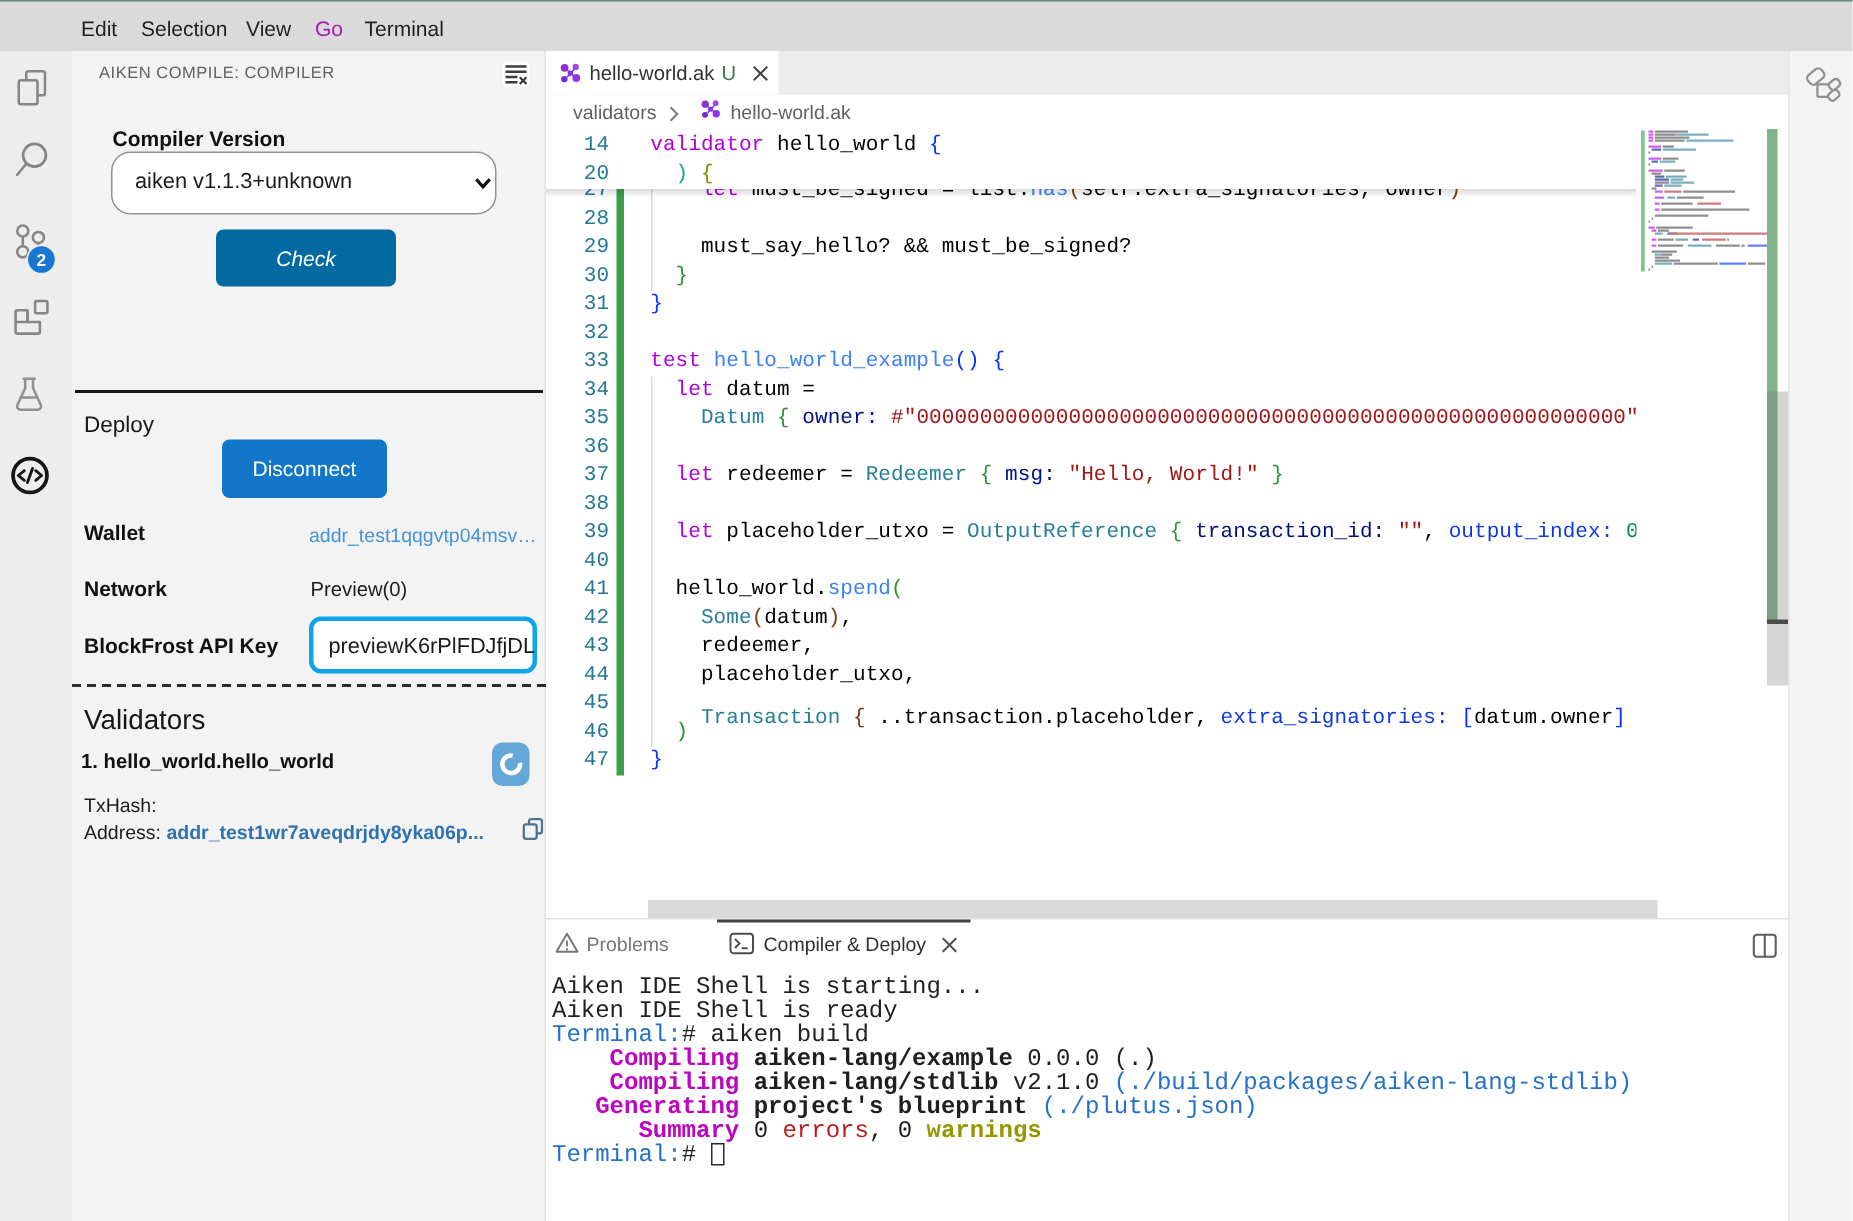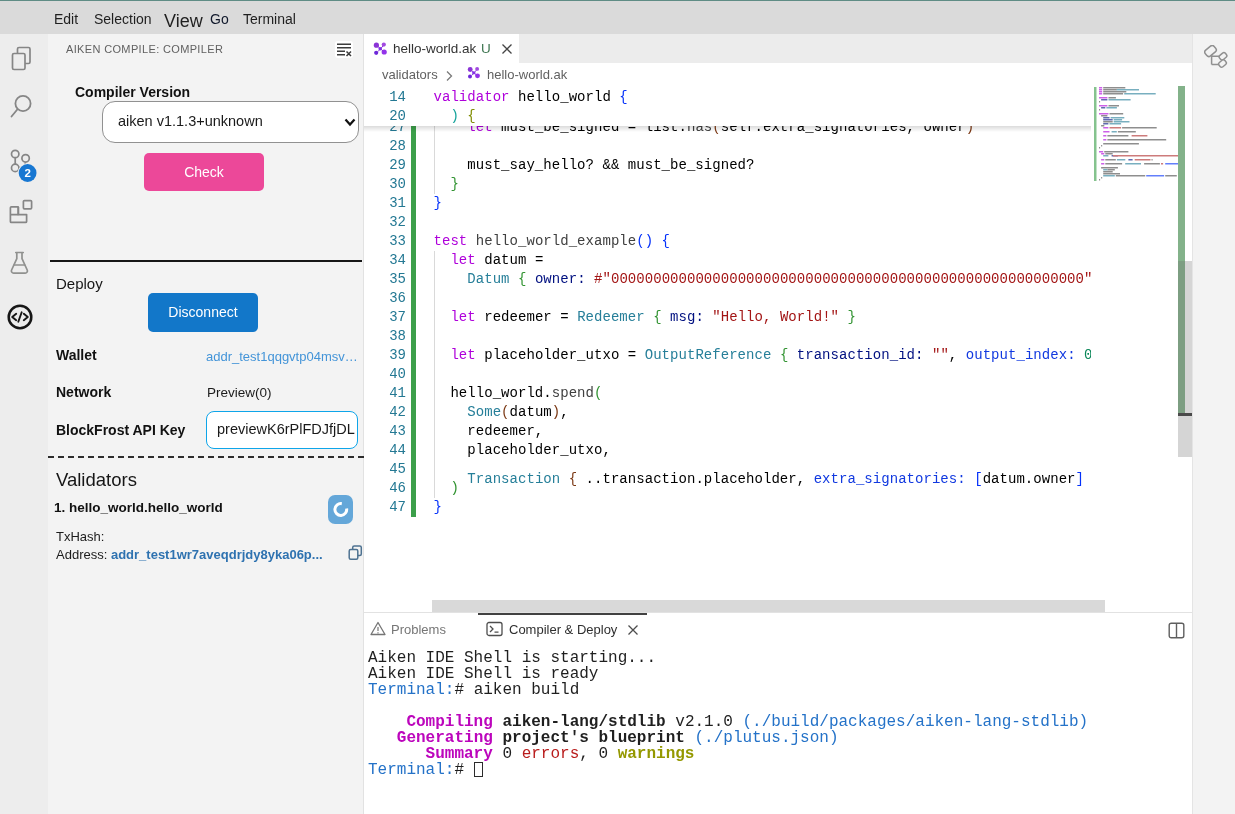--- a/index.html
+++ b/index.html
@@ -1,20 +1,20 @@
 <!DOCTYPE html>
 <html><head>
 <meta charset="utf-8">
 <style>
   * { margin:0; padding:0; box-sizing:border-box; }
   html,body { width:1235px; height:814px; overflow:hidden; background:#fff;
     font-family:"Liberation Sans", sans-serif; }
   .abs { position:absolute; }
   
-  .kw{color:#af00db} .ty{color:#267f99} .fn{color:#404040} .st{color:#a31515}
+  .kw{color:#af00db} .ty{color:#267f99} .fn{color:#3b82f6} .st{color:#a31515}
   .nv{color:#001080} .lb{color:#1139e0} .nm{color:#098658}
   .b1{color:#0431fa} .b2{color:#319331} .b3{color:#7b3814}
   .tl{color:#18a49c} .ol{color:#7f8c00}
   .cl { position:absolute; left:69.5px; font:14px/19px "Liberation Mono", monospace;
         white-space:pre; color:#000; letter-spacing:0.046px; }
   .ln { position:absolute; left:0; width:42px; text-align:right;
         font:14px/19px "Liberation Mono", monospace; color:#237893; }
   
   .tr { position:absolute; left:4px; font:16px/16px "Liberation Mono", monospace;
         white-space:pre; color:#1f1f1f; }
@@ -22,22 +22,22 @@
   .c-rd{color:#b91c1c;font-weight:normal} .c-yl{color:#949800;font-weight:bold}
   .c-blb{color:#2472c8;font-weight:normal}
   .lbl { font-weight:bold; font-size:14px; color:#111; }
 </style>
 </head>
 <body>
 
 <div class="abs" style="left:0;top:0;width:1235px;height:34px;background:#dadada;border-top:1px solid #5f8c85;">
   <span class="abs" style="left:54px;top:10px;font-size:14px;color:#1f1f1f;">Edit</span>
   <span class="abs" style="left:94px;top:10px;font-size:14px;color:#1f1f1f;">Selection</span>
-  <span class="abs" style="left:164px;top:10px;font-size:18px;color:#1f1f1f;">View</span>
-  <span class="abs" style="left:210px;top:10px;font-size:14px;color:#0f172a;">Go</span>
+  <span class="abs" style="left:164px;top:10px;font-size:14px;color:#1f1f1f;">View</span>
+  <span class="abs" style="left:210px;top:10px;font-size:14px;color:#a21caf;">Go</span>
   <span class="abs" style="left:243px;top:10px;font-size:14px;color:#1f1f1f;">Terminal</span>
 </div>
 
 <div class="abs" id="activity" style="left:0;top:34px;width:48px;height:780px;background:#ededed;">
 <svg width="48" height="780" viewBox="0 0 48 780" style="position:absolute;left:0;top:0;">
 
   <g fill="none" stroke="#868686" stroke-width="1.7" stroke-linejoin="round">
     <rect x="17.5" y="13.5" width="12.5" height="16" rx="1.5"></rect>
     <rect x="12.5" y="19.5" width="12.5" height="16" rx="1.5" fill="#ededed"></rect>
   </g>
@@ -83,38 +83,38 @@
   <div class="abs" style="left:18px;top:9px;font-size:11px;color:#616161;letter-spacing:.35px;">AIKEN COMPILE: COMPILER</div>
   <div class="abs" style="left:287px;top:7px;width:18px;height:17px;background:#fff;border-radius:3px;"></div>
   <svg class="abs" style="left:287px;top:7px;" width="18" height="17" viewBox="0 0 18 17">
     <g stroke="#3c3c3c" stroke-width="1.6" fill="none">
       <path d="M2 3.3 h14 M2 6.8 h14 M2 10.3 h8 M2 13.8 h8"></path>
       <path d="M11.5 10.5 l4.5 4.5 M16 10.5 l-4.5 4.5" stroke-width="1.5"></path>
     </g>
   </svg>
 
   <div class="abs lbl" style="left:27px;top:50px;">Compiler Version</div>
-  <div class="abs" style="left:26px;top:66.5px;width:257px;height:42px;background:#fff;border:1px solid #919191;border-radius:13px;margin-left:28px;">
+  <div class="abs" style="left:26px;top:66.5px;width:257px;height:42px;background:#fff;border:1px solid #919191;border-radius:13px;">
     <span class="abs" style="left:15px;top:11px;font-size:14.5px;color:#1a1a1a;">aiken v1.1.3+unknown</span>
     <svg class="abs" style="right:1px;top:13px;" width="14" height="14" viewBox="0 0 14 14">
       <path d="M2.5 4.5 L7 9.5 L11.5 4.5" fill="none" stroke="#111" stroke-width="2.2"></path>
     </svg>
   </div>
-  <div class="abs" style="left:96px;top:118.5px;width:120px;height:38px;background:#ec4899;border-radius:5px;color:#fff;font-size:14px;text-align:center;line-height:38px;">Check</div>
+  <div class="abs" style="left:96px;top:118.5px;width:120px;height:38px;background:#0369a1;border-radius:5px;color:#fff;font-size:14px;text-align:center;line-height:38px;font-style:italic;">Check</div>
 
   <div class="abs" style="left:2px;top:226px;width:312px;height:0;border-top:2px solid #161616;"></div>
 
   <div class="abs" style="left:8px;top:241px;font-size:15px;color:#161616;">Deploy</div>
   <div class="abs" style="left:100px;top:259px;width:110px;height:39px;background:#1277c9;border-radius:5px;color:#fff;font-size:14px;text-align:center;line-height:39px;">Disconnect</div>
   <div class="abs lbl" style="left:8px;top:313px;">Wallet</div>
   <div class="abs" style="left:158px;top:314.5px;width:155px;font-size:13px;color:#4394d8;white-space:nowrap;overflow:hidden;text-overflow:ellipsis;">addr_test1qqgvtp04msv0vp4hknr</div>
   <div class="abs lbl" style="left:8px;top:350px;">Network</div>
   <div class="abs" style="left:159px;top:351px;font-size:13.5px;color:#1c1c1c;">Preview(0)</div>
   <div class="abs lbl" style="left:8px;top:388px;">BlockFrost API Key</div>
-  <div class="abs" style="left:158px;top:376.5px;width:152px;height:38.5px;background:#fff;border:1px solid #0ea5e9;border-radius:8px;">
+  <div class="abs" style="left:158px;top:376.5px;width:152px;height:38.5px;background:#fff;border:3px solid #0ea5e9;border-radius:8px;">
     <span class="abs" style="left:10px;top:9.5px;font-size:14.5px;color:#1a1a1a;white-space:nowrap;">previewK6rPlFDJfjDL</span>
   </div>
 
   <div class="abs" style="left:0px;top:421.5px;width:316px;height:0;border-top:2px dashed #2c2c2c;"></div>
 
   <div class="abs" style="left:8px;top:435px;font-size:18.5px;color:#161616;">Validators</div>
   <div class="abs" style="left:6px;top:466px;font-size:13.5px;font-weight:bold;color:#111;">1. hello_world.hello_world</div>
   <div class="abs" style="left:279.5px;top:460.5px;width:25.5px;height:29px;background:#64a7d9;border-radius:7px;">
     <svg width="25.5" height="29">
         <path d="M13.8 8.7 A5.9 5.9 0 1 0 18.6 13.5" fill="none" stroke="#fff" stroke-width="3"></path>
@@ -343,18 +343,19 @@
   </svg>
 
   <svg class="abs" style="left:804px;top:9px;" width="17" height="17" viewBox="0 0 17 17">
     <rect x="1.2" y="1.2" width="14.6" height="14.6" rx="2" fill="none" stroke="#5f5f5f" stroke-width="1.4"></rect>
     <path d="M8.5 1.2 V15.8" stroke="#5f5f5f" stroke-width="1.4"></path>
   </svg>
 
   <div class="tr" style="top:37px;">Aiken IDE Shell is starting...</div>
   <div class="tr" style="top:53px;">Aiken IDE Shell is ready</div>
   <div class="tr" style="top:69px;"><span class="c-blb">Terminal:</span># aiken build</div>
+  <div class="tr" style="top:85px;">    <span class="c-mg">Compiling</span> <span class="bb">aiken-lang/example</span> 0.0.0 (.)</div>
   <div class="tr" style="top:101px;">    <span class="c-mg">Compiling</span> <span class="bb">aiken-lang/stdlib</span> v2.1.0 <span class="c-bl">(./build/packages/aiken-lang-stdlib)</span></div>
   <div class="tr" style="top:117px;text-align:center;">   <span class="c-mg">Generating</span> <span class="bb">project's blueprint</span> <span class="c-bl">(./plutus.json)</span></div>
   <div class="tr" style="top:133px;">      <span class="c-mg">Summary</span> 0 <span class="c-rd">errors</span>, 0 <span class="c-yl">warnings</span></div>
   <div class="tr" style="top:149px;"><span class="c-blb">Terminal:</span>#</div>
   <div class="abs" style="left:109.5px;top:149px;width:9px;height:15px;border:1.6px solid #2b2b2b;"></div>
 </div>
 
 </body></html>

